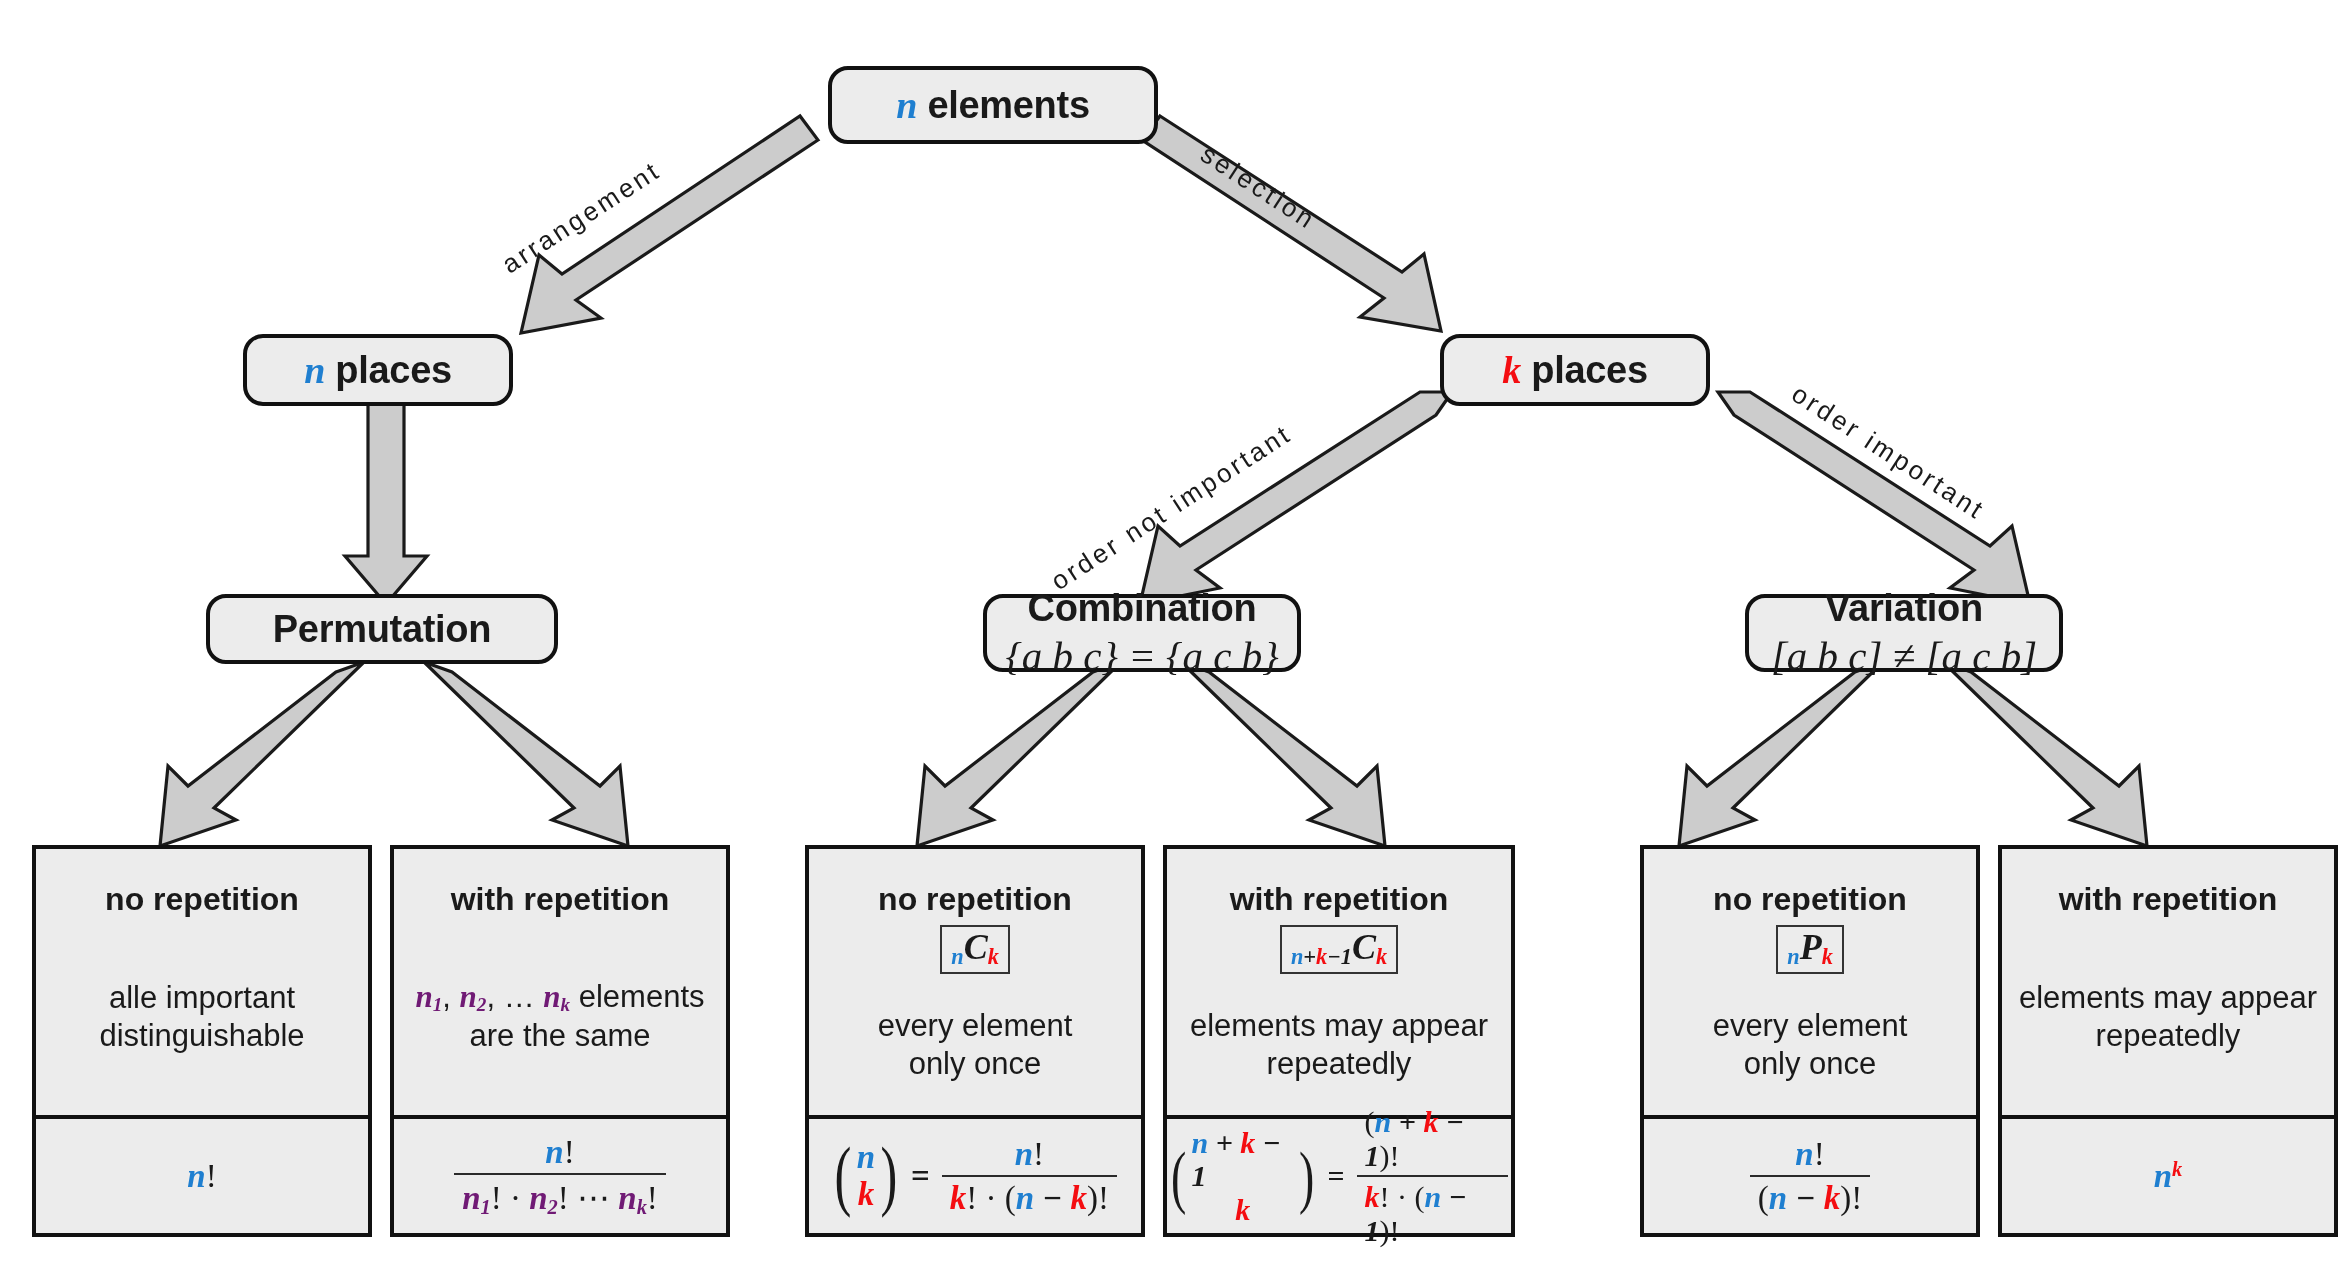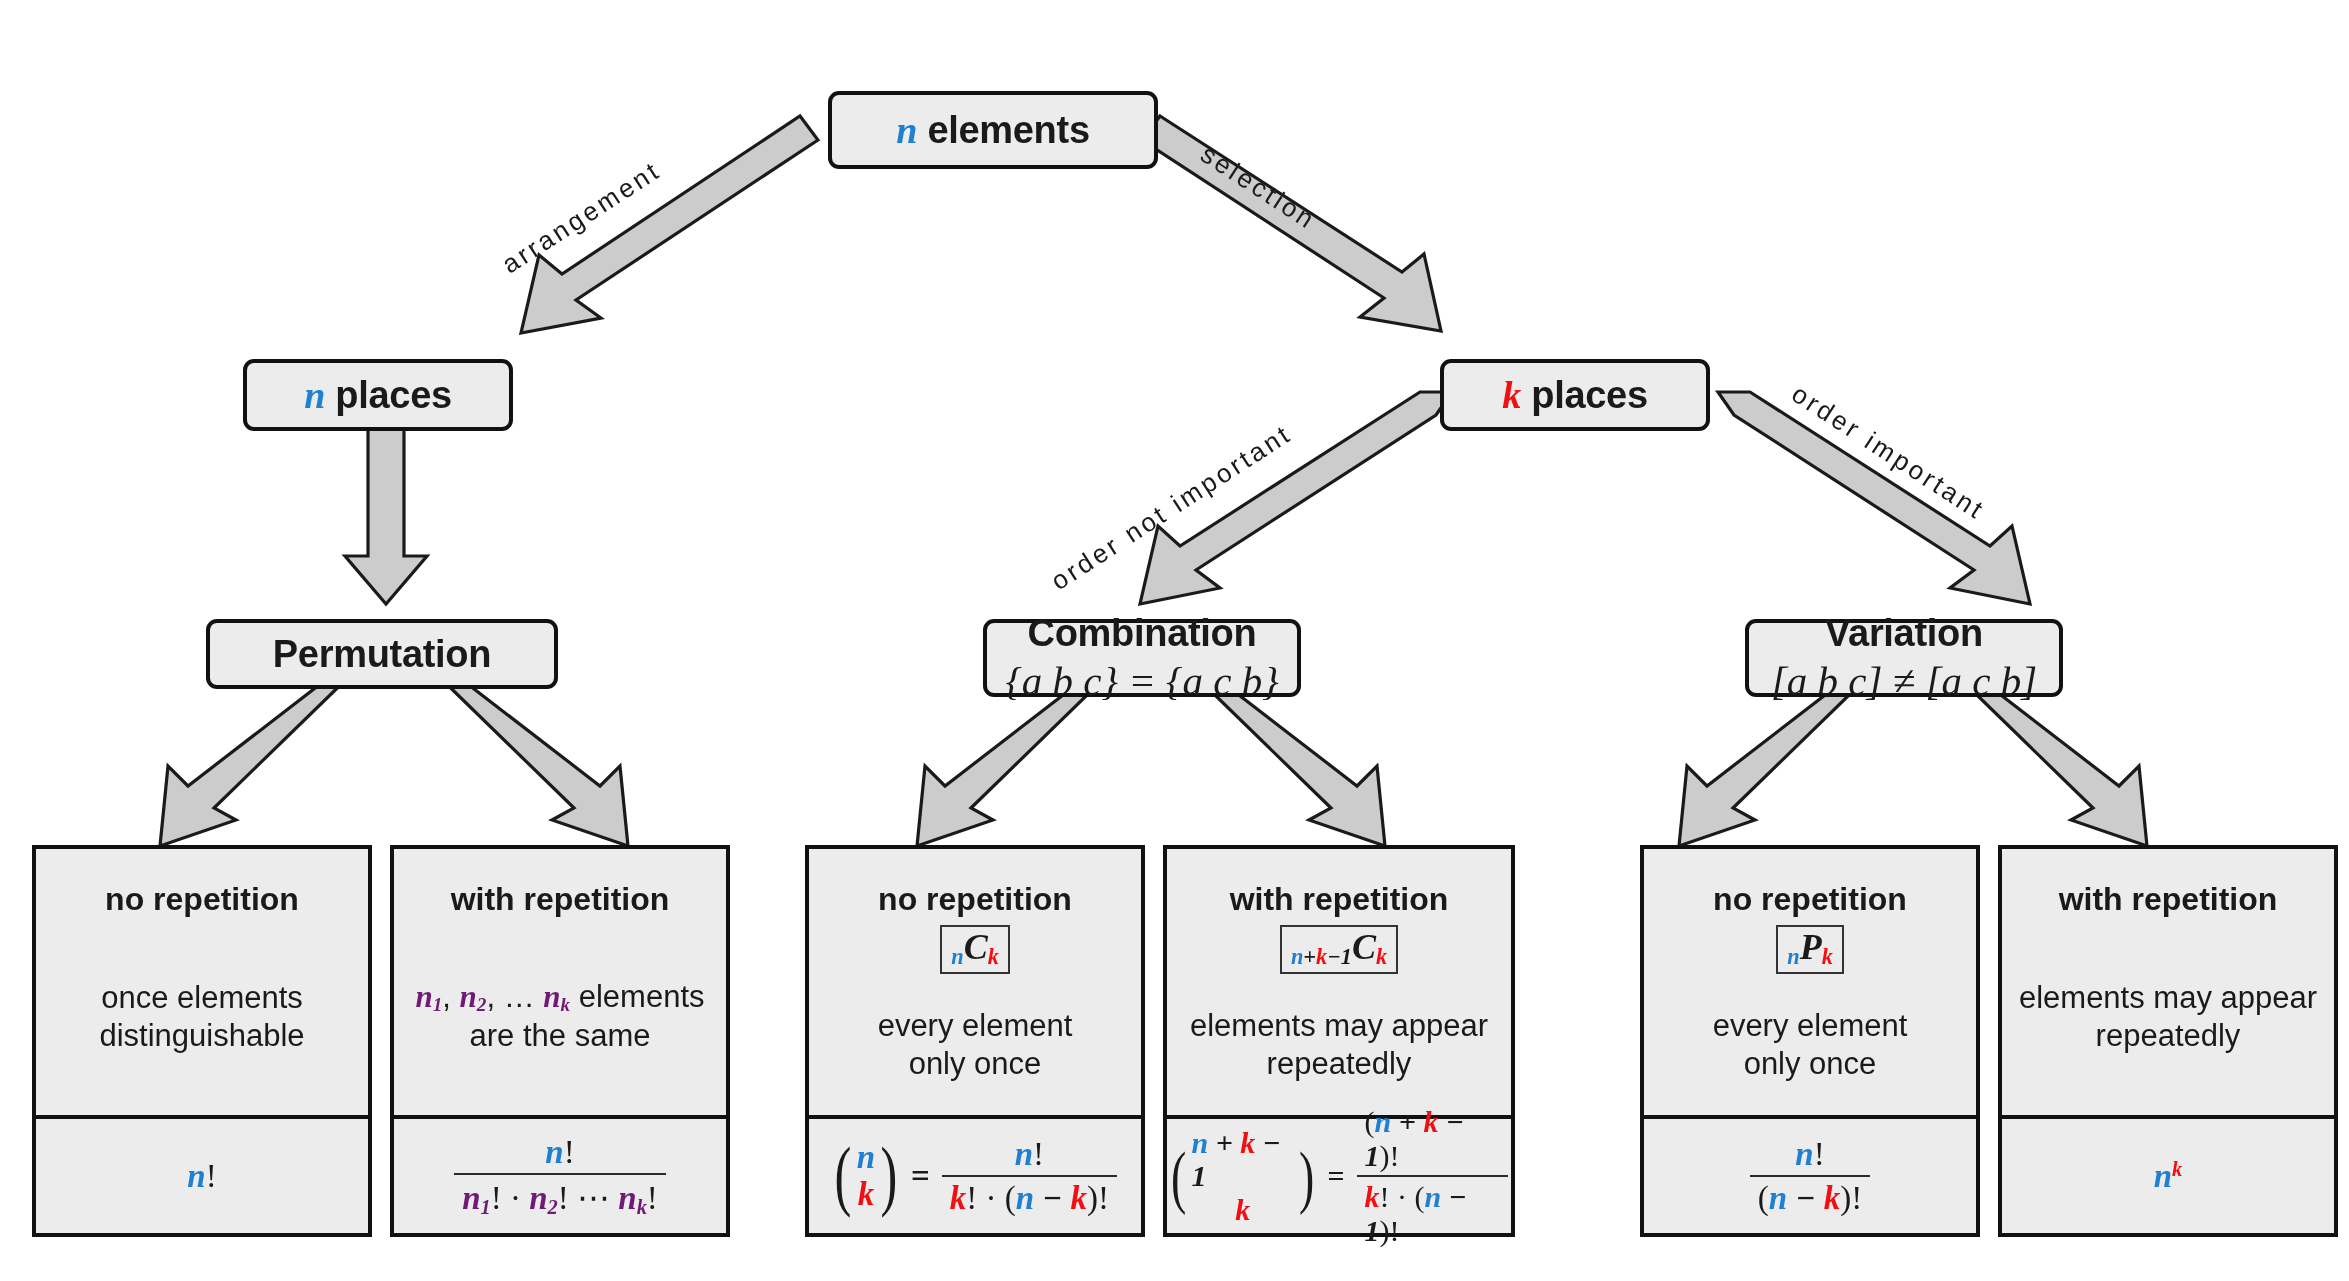--- a/index.html
+++ b/index.html
@@ -20,28 +20,27 @@
     left: 0; top: 0;
     width: 2349px;
     height: 1281px;
     pointer-events: none;
   }
   
   .node {
     position: absolute;
     background: #ececec;
     border: 4px solid #111111;
-    border-radius: 11px;
+    border-radius: 20px;
     display: flex;
     flex-direction: column;
     align-items: center;
     justify-content: center;
     box-sizing: border-box;
     z-index: 4;
-    margin-top: 25px;
   }
   .node-title {
     font-size: 38px;
     font-weight: bold;
     color: #1a1a1a;
     letter-spacing: -0.3px;
     white-space: nowrap;
   }
   .node-sub {
     font-family: "Liberation Serif", serif;
@@ -241,21 +240,21 @@
 
   <div class="node" style="left:1745px; top:594px; width:318px; height:78px;">
     <div class="node-title">Variation</div>
     <div class="node-sub">[a b c] ≠ [a c b]</div>
   </div>
 
   <div class="leaf" style="left:32px; top:845px; width:340px; height:392px;">
     <div class="leaf-top">
       <div class="leaf-heading">no repetition</div>
       <div class="leaf-desc">
-        <div>once elements</div>
+        <div>alle important</div>
         <div>distinguishable</div>
       </div>
     </div>
     <div class="leaf-formula">
       <span><span class="mi blue">n</span><span class="blk">!</span></span>
     </div>
   </div>
 
   <div class="leaf" style="left:390px; top:845px; width:340px; height:392px;">
     <div class="leaf-top">

